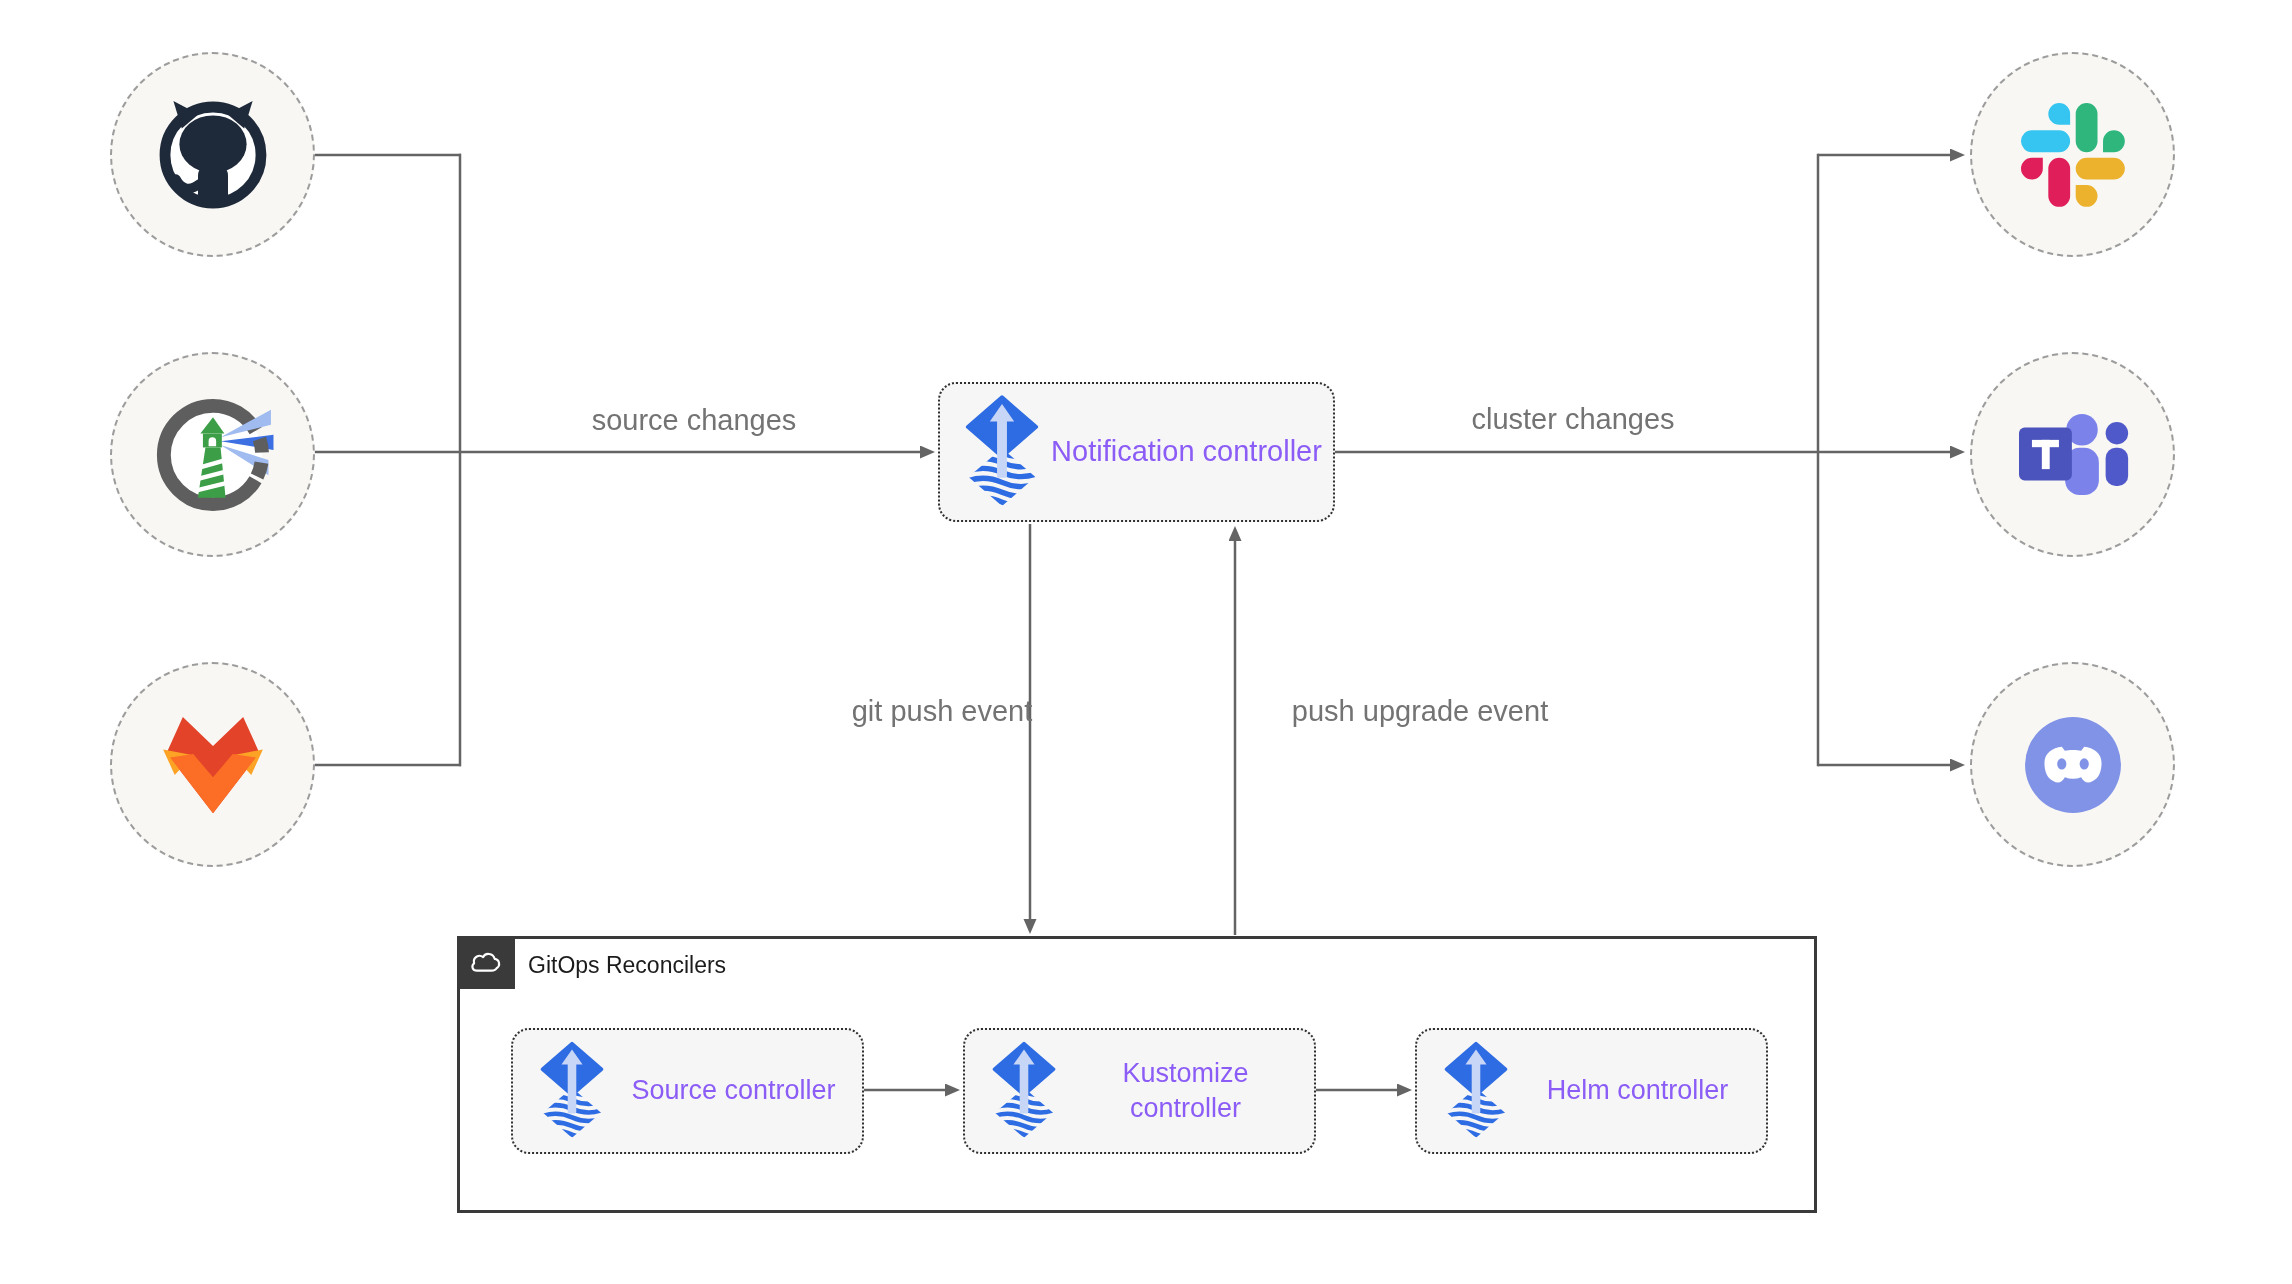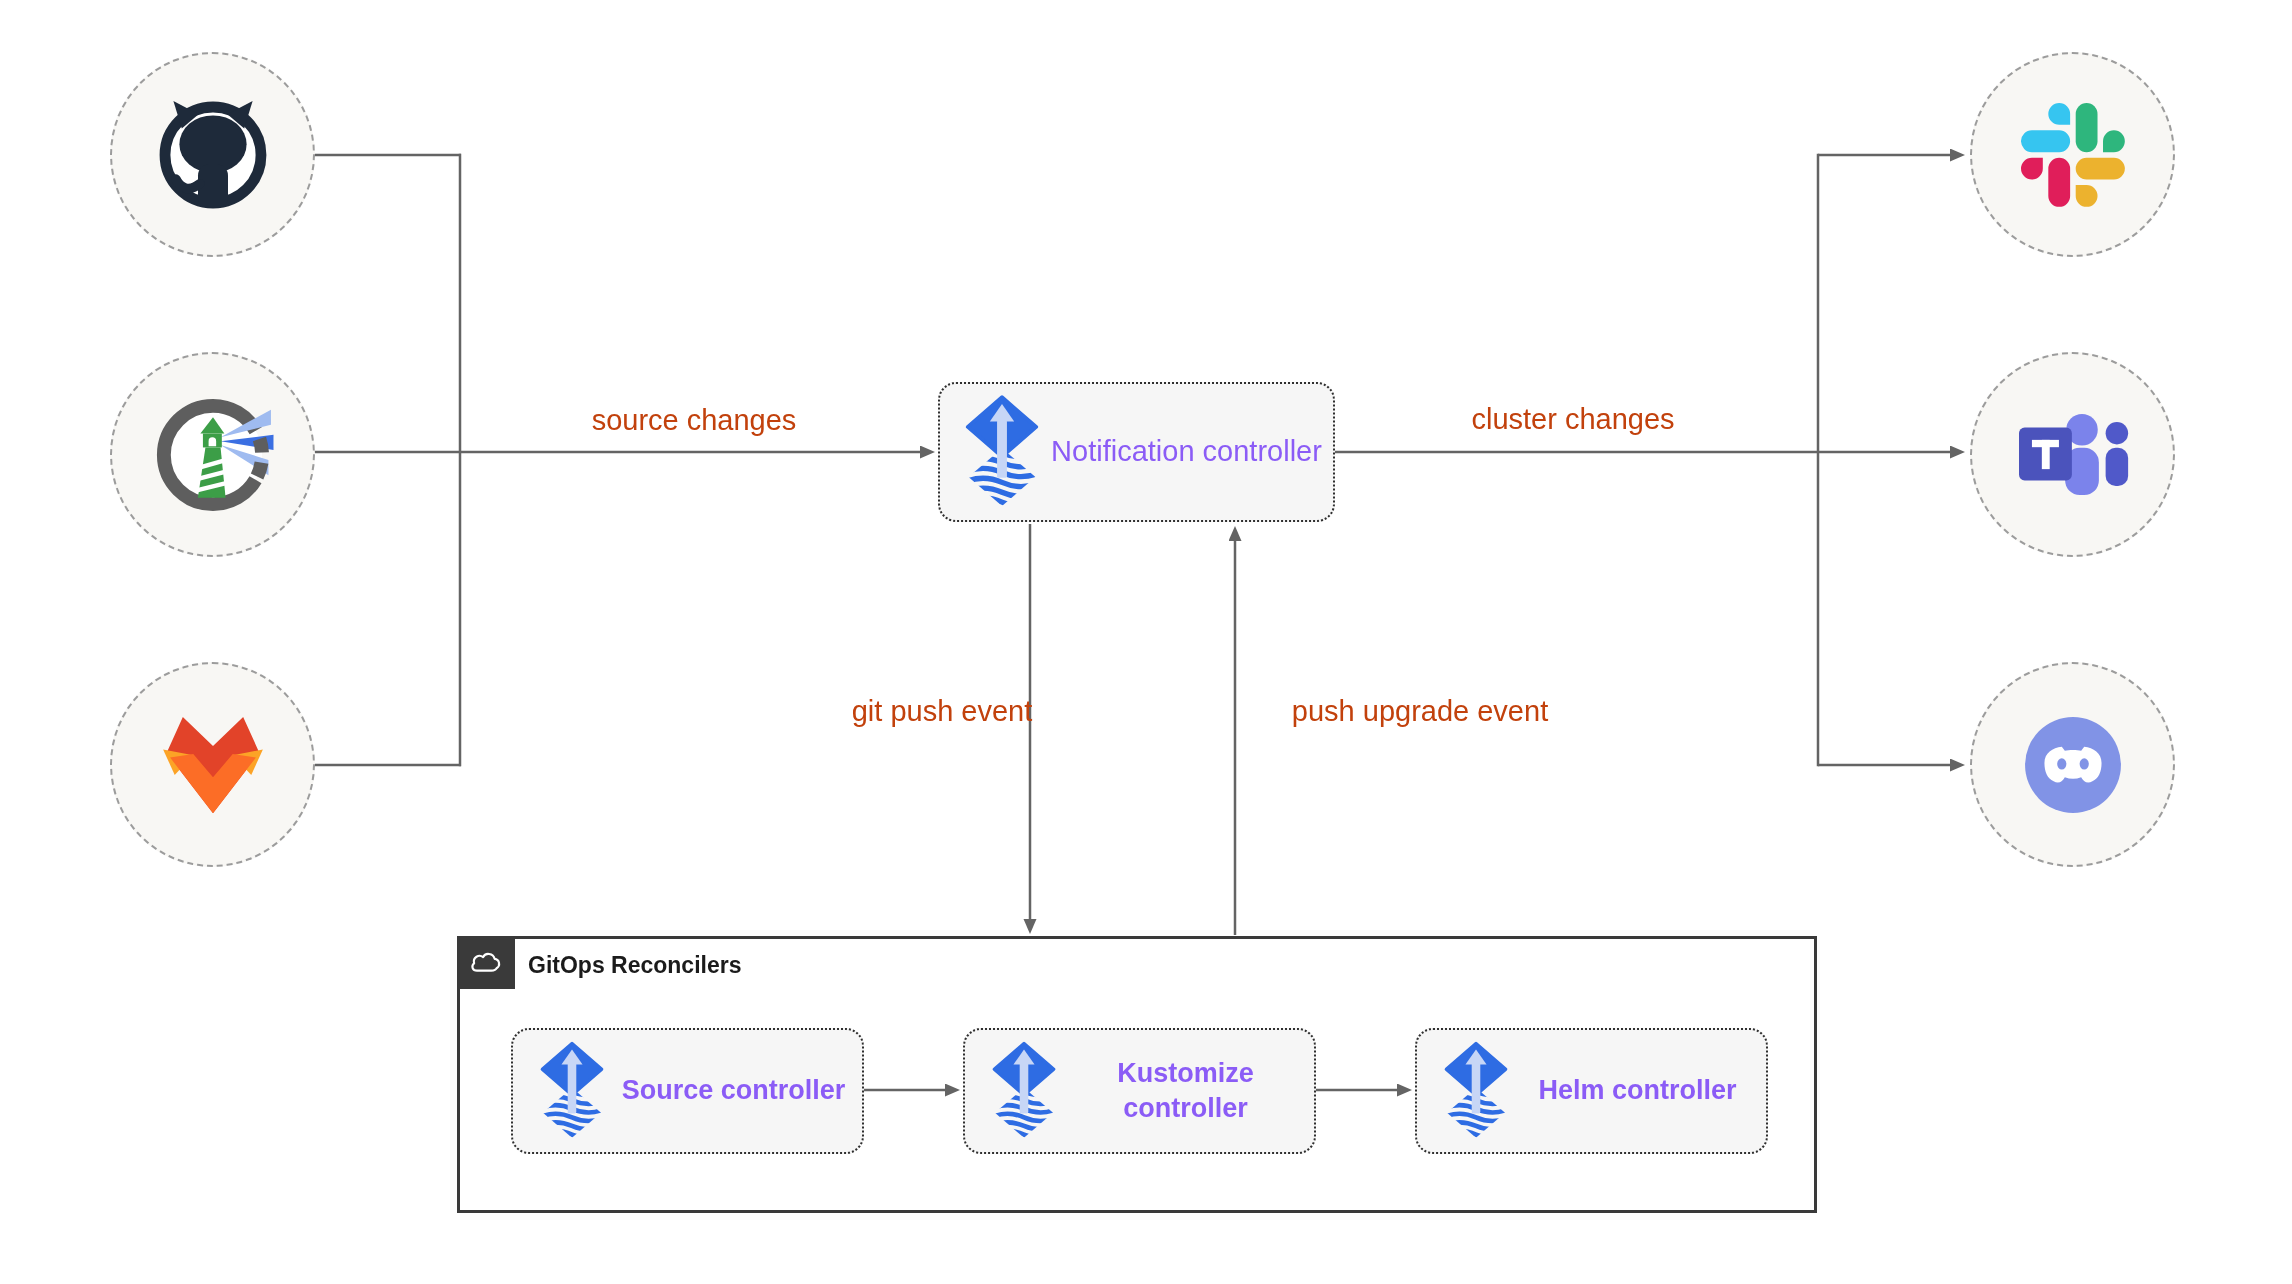--- a/index.html
+++ b/index.html
@@ -16,25 +16,25 @@
   .ctrl-box {
     position:absolute; background:#F6F6F6; border:2.5px dotted #2F2F2F;
     border-radius:18px; box-sizing:border-box; display:flex; align-items:center;
     z-index:2;
   }
   .ctrl-label { flex:1; text-align:center; color:#8b5cf6; line-height:1.3; padding:0 10px; }
   .notification-box { left:938px; top:382px; width:397px; height:140px; font-size:29px; padding-left:24px; }
   .small-box { width:353px; height:126px; font-size:27px; padding-left:26px; }
   .edge-label {
     position:absolute; transform:translate(-50%,-50%); font-size:29px;
-    color:#c2410c; white-space:nowrap; z-index:3;
+    color:#737373; white-space:nowrap; z-index:3;
   }
   .group-box {
     position:absolute; left:457px; top:936px; width:1360px; height:277px;
-    border:3px solid #3A3A3A; box-sizing:border-box; background:transparent; z-index:1;font-weight:bold;
+    border:3px solid #3A3A3A; box-sizing:border-box; background:transparent; z-index:1;
   }
   .group-tab {
     position:absolute; left:-3px; top:-3px; width:58px; height:53px; background:#3A3A3A;
     display:flex; align-items:center; justify-content:center;
   }
   .group-title { position:absolute; left:68px; top:13px; font-size:23px; color:#1b1b1b; }
   .flux-svg { flex:0 0 auto; }
 </style>
 </head>
 <body>

